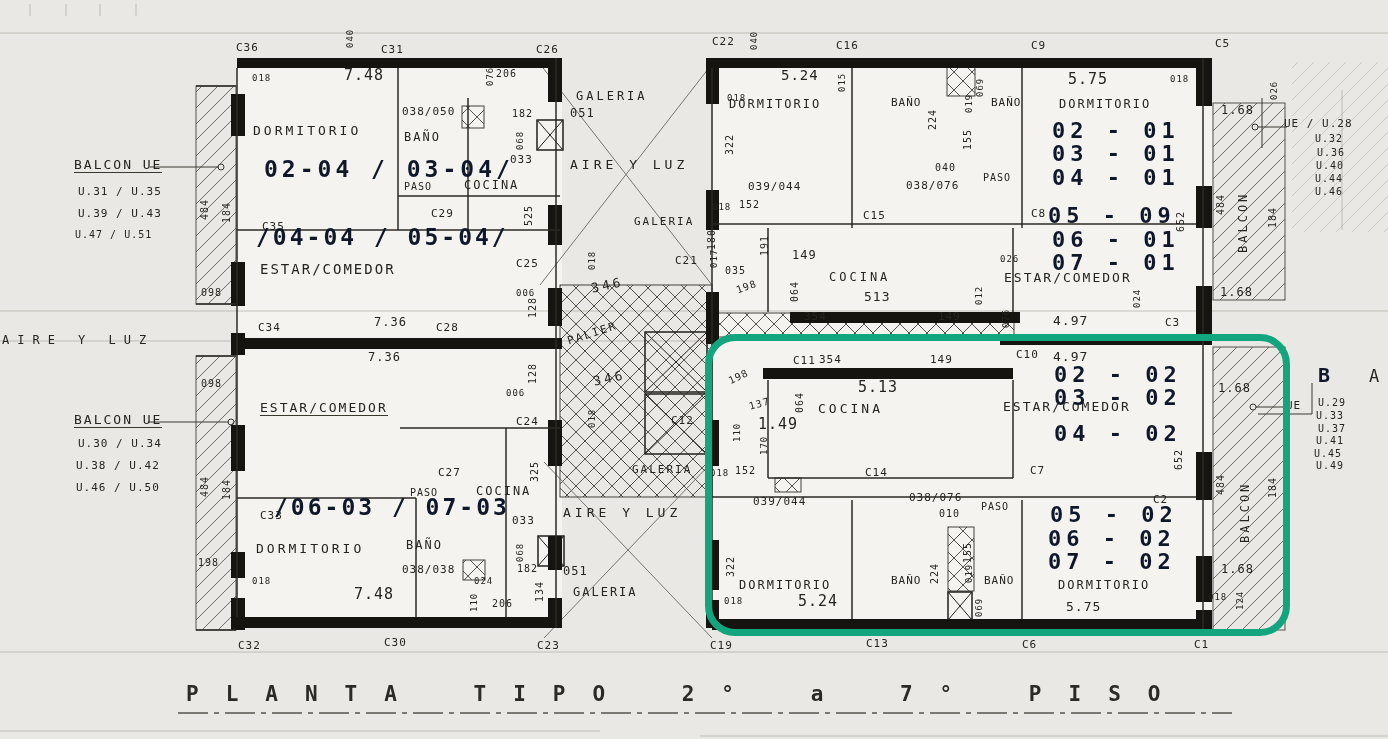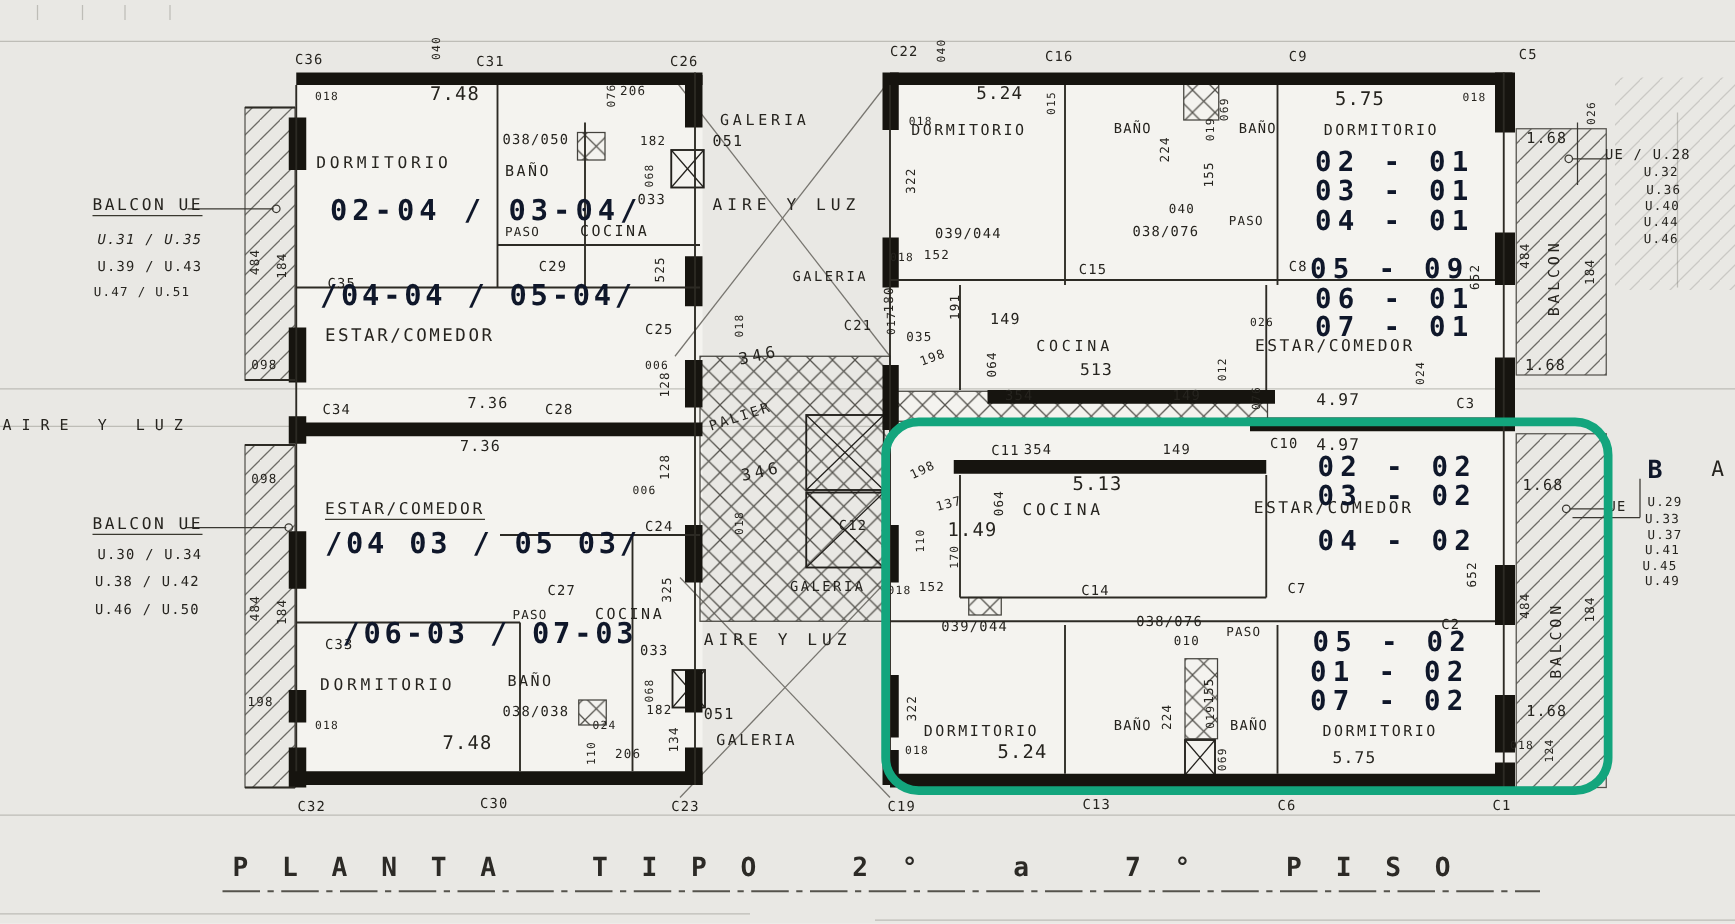--- a/index.html
+++ b/index.html
@@ -212,33 +212,32 @@
       <div class="lbl" style="left: 891px; top: 575px; font-size: 11px; letter-spacing: 1px;">BAÑO</div>
       <div class="lbl" style="left: 984px; top: 575px; font-size: 11px; letter-spacing: 1px;">BAÑO</div>
       <div class="lbl" style="left: 1058px; top: 579px; font-size: 12px; letter-spacing: 2px;">DORMITORIO</div>
       <div class="lbl" style="left: 981px; top: 502px; font-size: 10px; letter-spacing: 1px;">PASO</div>
       <div class="lbl" style="left: 983px; top: 173px; font-size: 10px; letter-spacing: 1px;">PASO</div>
       <div class="lbl" style="left: 566px; top: 336px; font-size: 11px; letter-spacing: 2px; transform: rotate(-18deg);">PALIER</div>
       <div class="lbl u" style="left: 74px; top: 158px; font-size: 13px; letter-spacing: 2px;">BALCON UE</div>
       <div class="lbl u" style="left: 74px; top: 413px; font-size: 13px; letter-spacing: 2px;">BALCON UE</div>
       <div class="lbl b" style="left: 264px; top: 158px; font-size: 23px; letter-spacing: 4px;">02-04 / 03-04/</div>
       <div class="lbl b" style="left: 256px; top: 226px; font-size: 23px; letter-spacing: 3px;">/04-04 / 05-04/</div>
-      <div class="lbl b" style="left: 260px; top: 424px; font-size: 23px; letter-spacing: 3px;">/04 03 / 05 03/</div>
       <div class="lbl b" style="left: 274px; top: 496px; font-size: 23px; letter-spacing: 3px;">/06-03 / 07-03</div>
       <div class="lbl b" style="left: 1052px; top: 120px; font-size: 22px; letter-spacing: 5px;">02 - 01</div>
       <div class="lbl b" style="left: 1052px; top: 143px; font-size: 22px; letter-spacing: 5px;">03 - 01</div>
       <div class="lbl b" style="left: 1052px; top: 167px; font-size: 22px; letter-spacing: 5px;">04 - 01</div>
       <div class="lbl b" style="left: 1048px; top: 205px; font-size: 22px; letter-spacing: 5px;">05 - 09</div>
       <div class="lbl b" style="left: 1052px; top: 229px; font-size: 22px; letter-spacing: 5px;">06 - 01</div>
       <div class="lbl b" style="left: 1052px; top: 252px; font-size: 22px; letter-spacing: 5px;">07 - 01</div>
       <div class="lbl b" style="left: 1054px; top: 364px; font-size: 22px; letter-spacing: 5px;">02 - 02</div>
       <div class="lbl b" style="left: 1054px; top: 387px; font-size: 22px; letter-spacing: 5px;">03 - 02</div>
       <div class="lbl b" style="left: 1054px; top: 423px; font-size: 22px; letter-spacing: 5px;">04 - 02</div>
       <div class="lbl b" style="left: 1050px; top: 504px; font-size: 22px; letter-spacing: 5px;">05 - 02</div>
-      <div class="lbl b" style="left: 1048px; top: 528px; font-size: 22px; letter-spacing: 5px;">01 - 02</div>
+      <div class="lbl b" style="left: 1048px; top: 528px; font-size: 22px; letter-spacing: 5px;">06 - 02</div>
       <div class="lbl b" style="left: 1048px; top: 551px; font-size: 22px; letter-spacing: 5px;">07 - 02</div>
       <div class="lbl" style="left: 344px; top: 68px; font-size: 15px; letter-spacing: 1px;">7.48</div>
       <div class="lbl" style="left: 402px; top: 106px; font-size: 11px; letter-spacing: 1px;">038/050</div>
       <div class="lbl" style="left: 496px; top: 69px; font-size: 10px; letter-spacing: 1px;">206</div>
       <div class="lbl" style="left: 512px; top: 109px; font-size: 10px; letter-spacing: 1px;">182</div>
       <div class="lbl" style="left: 510px; top: 154px; font-size: 11px; letter-spacing: 1px;">033</div>
       <div class="lbl" style="left: 374px; top: 316px; font-size: 12px; letter-spacing: 1px;">7.36</div>
       <div class="lbl" style="left: 368px; top: 351px; font-size: 12px; letter-spacing: 1px;">7.36</div>
       <div class="lbl" style="left: 516px; top: 289px; font-size: 9px; letter-spacing: 1px;">006</div>
       <div class="lbl" style="left: 506px; top: 389px; font-size: 9px; letter-spacing: 1px;">006</div>
@@ -295,21 +294,21 @@
       <div class="lbl" style="left: 1315px; top: 187px; font-size: 10px; letter-spacing: 1px;">U.46</div>
       <div class="lbl" style="left: 1286px; top: 400px; font-size: 11px; letter-spacing: 1px;">UE</div>
       <div class="lbl" style="left: 1318px; top: 398px; font-size: 10px; letter-spacing: 1px;">U.29</div>
       <div class="lbl" style="left: 1316px; top: 411px; font-size: 10px; letter-spacing: 1px;">U.33</div>
       <div class="lbl" style="left: 1318px; top: 424px; font-size: 10px; letter-spacing: 1px;">U.37</div>
       <div class="lbl" style="left: 1316px; top: 436px; font-size: 10px; letter-spacing: 1px;">U.41</div>
       <div class="lbl" style="left: 1314px; top: 449px; font-size: 10px; letter-spacing: 1px;">U.45</div>
       <div class="lbl" style="left: 1316px; top: 461px; font-size: 10px; letter-spacing: 1px;">U.49</div>
       <div class="lbl b" style="left: 1318px; top: 365px; font-size: 20px; letter-spacing: 1px;">B</div>
       <div class="lbl" style="left: 1369px; top: 368px; font-size: 17px; letter-spacing: 1px;">A</div>
-      <div class="lbl" style="left: 78px; top: 186px; font-size: 11px; letter-spacing: 1px; font-style: italic;">U.31 / U.35</div>
+      <div class="lbl" style="left: 78px; top: 186px; font-size: 11px; letter-spacing: 1px;">U.31 / U.35</div>
       <div class="lbl" style="left: 78px; top: 208px; font-size: 11px; letter-spacing: 1px;">U.39 / U.43</div>
       <div class="lbl" style="left: 75px; top: 230px; font-size: 10px; letter-spacing: 1px; text-align: right;">U.47 / U.51</div>
       <div class="lbl" style="left: 78px; top: 438px; font-size: 11px; letter-spacing: 1px;">U.30 / U.34</div>
       <div class="lbl" style="left: 76px; top: 460px; font-size: 11px; letter-spacing: 1px;">U.38 / U.42</div>
       <div class="lbl" style="left: 76px; top: 482px; font-size: 11px; letter-spacing: 1px;">U.46 / U.50</div>
       <div class="lbl" style="left: 201px; top: 288px; font-size: 10px; letter-spacing: 1px;">098</div>
       <div class="lbl" style="left: 201px; top: 379px; font-size: 10px; letter-spacing: 1px;">098</div>
       <div class="lbl" style="left: 198px; top: 558px; font-size: 10px; letter-spacing: 1px;">198</div>
       <div class="lbl" style="left: 346px; top: 48px; font-size: 9px; letter-spacing: 1px; transform: rotate(-90deg);">040</div>
       <div class="lbl" style="left: 750px; top: 50px; font-size: 9px; letter-spacing: 1px; transform: rotate(-90deg);">040</div>

